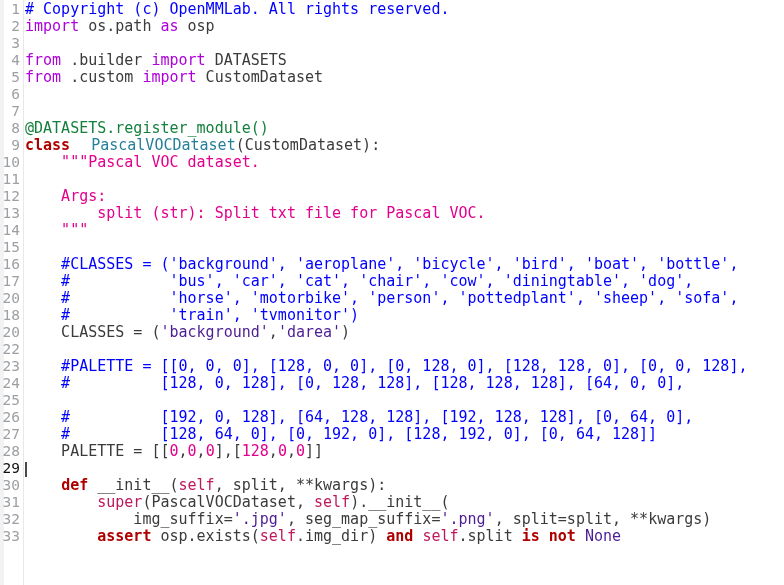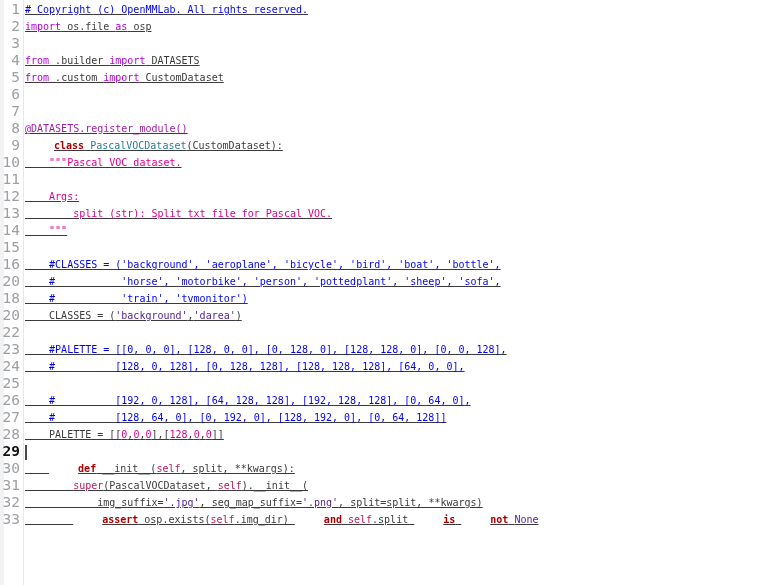--- a/index.html
+++ b/index.html
@@ -44,33 +44,32 @@
     width: 20px;
     height: 17px;
     text-align: right;
     color: #9ca0a4;
     font-size: 14.5px;
     line-height: 17px;
     letter-spacing: 0;
   }
   .row.active .gutter-cell {
     color: #111111;
-    font-weight: bold;
+    font-weight: normal;
   }
 
   .code-cell {
     position: absolute;
     left: 25px;
     top: 0;
     height: 17px;
     line-height: 17px;
     white-space: pre;
     color: #3b3b3b;
-    font-size: 10px;
-    text-decoration: underline;
+    font-size: 15px;
   }
 
   
   #gutter-bg {
     position: absolute;
     top: 0;
     left: 0;
     width: 4px;
     height: 585px;
     background: #f2f2f2;
@@ -90,52 +89,53 @@
     left: 25px;
     top: 2px;
     width: 1.5px;
     height: 15px;
     background: #4a4a4a;
   }
 
   
   .t-com   { color: #0000ff; }                   
   .t-kw    { color: #af00db; }                   
-  .t-kw2   { color: #af0000; font-weight: bold; padding-left: 29px; }
-  .t-cls   { color: #267f99; }                   
+  .t-kw2   { color: #af0000; font-weight: bold; }
+  .t-cls   { color: #267f99; margin-left: 12px; }                   
   .t-self  { color: #be185d; }                   
   .t-str   { color: #4c1d95; }                   
   .t-num   { color: #e3008c; }                   
   .t-doc   { color: #e3008c; }                   
-  .t-dec   { color: #a21caf; }                   
+  .t-dec   { color: #15803d; }                   
   .t-plain { color: #3b3b3b; }
 </style>
 </head>
 <body>
 
 <div id="editor">
   <div id="gutter-bg"></div>
   <div id="gutter-sep"></div>
   <div class="code-rows" id="code-rows">
       <div class="row"><div class="gutter-cell">1</div><div class="code-cell"><span class="t-com"># Copyright (c) OpenMMLab. All rights reserved.</span></div></div>
-      <div class="row"><div class="gutter-cell">2</div><div class="code-cell"><span class="t-kw">import</span><span class="t-plain"> os.file </span><span class="t-kw">as</span><span class="t-plain"> osp</span></div></div>
+      <div class="row"><div class="gutter-cell">2</div><div class="code-cell"><span class="t-kw">import</span><span class="t-plain"> os.path </span><span class="t-kw">as</span><span class="t-plain"> osp</span></div></div>
       <div class="row"><div class="gutter-cell">3</div><div class="code-cell"></div></div>
       <div class="row"><div class="gutter-cell">4</div><div class="code-cell"><span class="t-kw">from</span><span class="t-plain"> .builder </span><span class="t-kw">import</span><span class="t-plain"> DATASETS</span></div></div>
       <div class="row"><div class="gutter-cell">5</div><div class="code-cell"><span class="t-kw">from</span><span class="t-plain"> .custom </span><span class="t-kw">import</span><span class="t-plain"> CustomDataset</span></div></div>
       <div class="row"><div class="gutter-cell">6</div><div class="code-cell"></div></div>
       <div class="row"><div class="gutter-cell">7</div><div class="code-cell"></div></div>
       <div class="row"><div class="gutter-cell">8</div><div class="code-cell"><span class="t-dec">@DATASETS.register_module()</span></div></div>
       <div class="row"><div class="gutter-cell">9</div><div class="code-cell"><span class="t-kw2">class</span><span class="t-plain"> </span><span class="t-cls">PascalVOCDataset</span><span class="t-plain">(CustomDataset):</span></div></div>
       <div class="row"><div class="gutter-cell">10</div><div class="code-cell"><span class="t-doc">    """Pascal VOC dataset.</span></div></div>
       <div class="row"><div class="gutter-cell">11</div><div class="code-cell"></div></div>
       <div class="row"><div class="gutter-cell">12</div><div class="code-cell"><span class="t-doc">    Args:</span></div></div>
       <div class="row"><div class="gutter-cell">13</div><div class="code-cell"><span class="t-doc">        split (str): Split txt file for Pascal VOC.</span></div></div>
       <div class="row"><div class="gutter-cell">14</div><div class="code-cell"><span class="t-doc">    """</span></div></div>
       <div class="row"><div class="gutter-cell">15</div><div class="code-cell"></div></div>
       <div class="row"><div class="gutter-cell">16</div><div class="code-cell"><span class="t-com">    #CLASSES = ('background', 'aeroplane', 'bicycle', 'bird', 'boat', 'bottle',</span></div></div>
+      <div class="row"><div class="gutter-cell">17</div><div class="code-cell"><span class="t-com">    #           'bus', 'car', 'cat', 'chair', 'cow', 'diningtable', 'dog',</span></div></div>
       <div class="row"><div class="gutter-cell">20</div><div class="code-cell"><span class="t-com">    #           'horse', 'motorbike', 'person', 'pottedplant', 'sheep', 'sofa',</span></div></div>
       <div class="row"><div class="gutter-cell">18</div><div class="code-cell"><span class="t-com">    #           'train', 'tvmonitor')</span></div></div>
       <div class="row"><div class="gutter-cell">20</div><div class="code-cell"><span class="t-plain">    CLASSES = (</span><span class="t-str">'background'</span><span class="t-plain">,</span><span class="t-str">'darea'</span><span class="t-plain">)</span></div></div>
       <div class="row"><div class="gutter-cell">22</div><div class="code-cell"></div></div>
       <div class="row"><div class="gutter-cell">23</div><div class="code-cell"><span class="t-com">    #PALETTE = [[0, 0, 0], [128, 0, 0], [0, 128, 0], [128, 128, 0], [0, 0, 128],</span></div></div>
       <div class="row"><div class="gutter-cell">24</div><div class="code-cell"><span class="t-com">    #          [128, 0, 128], [0, 128, 128], [128, 128, 128], [64, 0, 0],</span></div></div>
       <div class="row"><div class="gutter-cell">25</div></div>
       <div class="row"><div class="gutter-cell">26</div><div class="code-cell"><span class="t-com">    #          [192, 0, 128], [64, 128, 128], [192, 128, 128], [0, 64, 0],</span></div></div>
       <div class="row"><div class="gutter-cell">27</div><div class="code-cell"><span class="t-com">    #          [128, 64, 0], [0, 192, 0], [128, 192, 0], [0, 64, 128]]</span></div></div>
       <div class="row"><div class="gutter-cell">28</div><div class="code-cell"><span class="t-plain">    PALETTE = [[</span><span class="t-num">0</span><span class="t-plain">,</span><span class="t-num">0</span><span class="t-plain">,</span><span class="t-num">0</span><span class="t-plain">],[</span><span class="t-num">128</span><span class="t-plain">,</span><span class="t-num">0</span><span class="t-plain">,</span><span class="t-num">0</span><span class="t-plain">]]</span></div></div>

